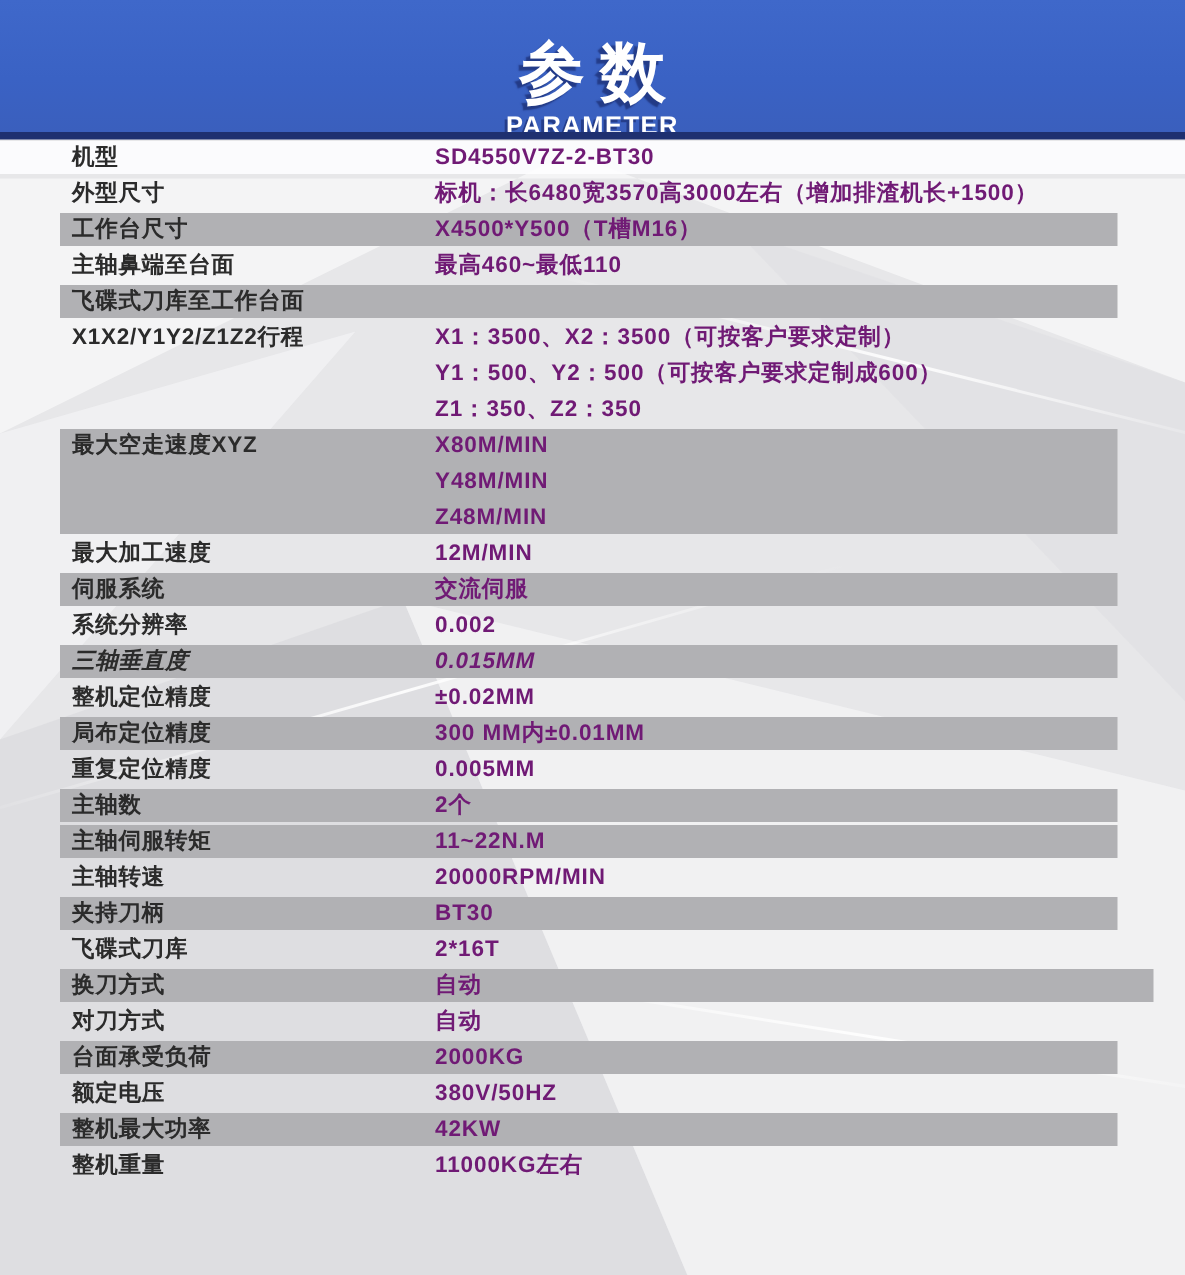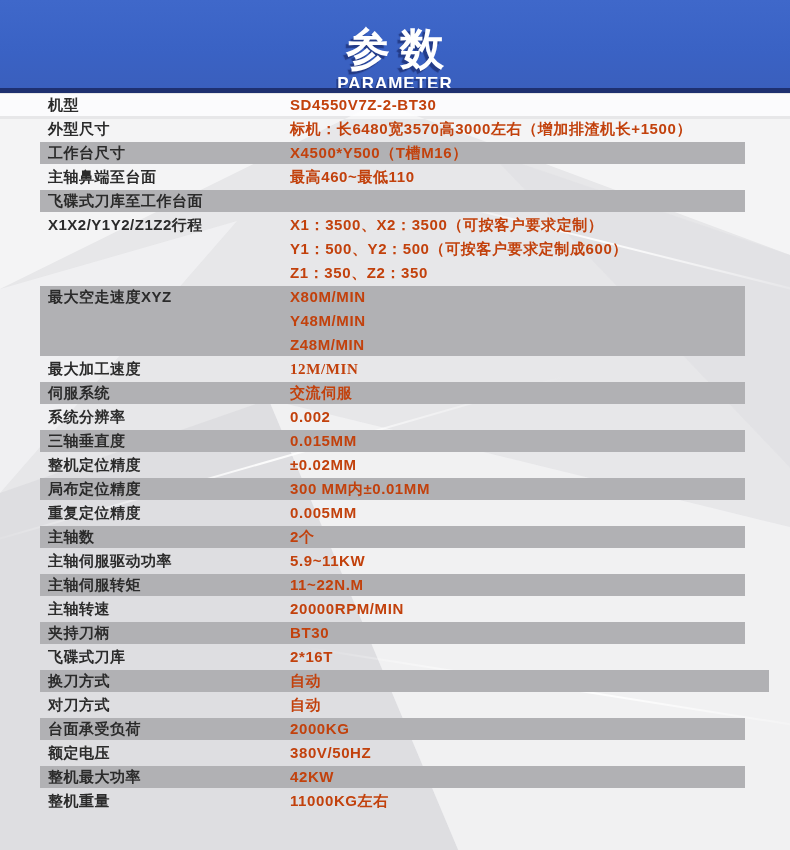--- a/index.html
+++ b/index.html
@@ -59,21 +59,21 @@
   .band{position:absolute;top:1px;bottom:1px;z-index:0;}
   .band-gray{left:40px;right:45px;background:#b1b1b4;}
   .band-white{left:0;right:0;background:rgba(253,253,254,0.92);}
   .label{
     position:absolute;left:48px;top:0;z-index:1;
     font-size:15px;font-weight:bold;color:#2b2b2b;
     line-height:24px;letter-spacing:0.5px;white-space:nowrap;
   }
   .values{position:absolute;left:290px;top:0;right:10px;z-index:1;}
   .vline{
-    font-size:15px;font-weight:bold;color:#c2410c;
+    font-size:15px;font-weight:bold;color:#701a75;
     line-height:24px;letter-spacing:0.6px;white-space:nowrap;
   }
 </style>
 </head>
 <body>
 
 <div id="stage">
 
   <div class="bg-decor">
     <div class="facet f1"></div>
@@ -133,40 +133,40 @@
       </div>
       <div class="row" style="height: 72px;">
         <div class="band band-gray"></div>
         <div class="label">最大空走速度XYZ</div>
         <div class="values">
           <div class="vline">X80M/MIN</div>
           <div class="vline">Y48M/MIN</div>
           <div class="vline">Z48M/MIN</div>
         </div>
       </div>
-      <div class="row" style="height: 24px; font-family: Liberation Serif, serif;">
+      <div class="row" style="height: 24px;">
         <div class="label">最大加工速度</div>
         <div class="values">
           <div class="vline">12M/MIN</div>
         </div>
       </div>
       <div class="row" style="height: 24px;">
         <div class="band band-gray"></div>
         <div class="label">伺服系统</div>
         <div class="values">
           <div class="vline">交流伺服</div>
         </div>
       </div>
       <div class="row" style="height: 24px;">
         <div class="label">系统分辨率</div>
         <div class="values">
           <div class="vline">0.002</div>
         </div>
       </div>
-      <div class="row" style="height: 24px;">
+      <div class="row" style="height: 24px; font-style: italic;">
         <div class="band band-gray"></div>
         <div class="label">三轴垂直度</div>
         <div class="values">
           <div class="vline">0.015MM</div>
         </div>
       </div>
       <div class="row" style="height: 24px; border-radius: 10px;">
         <div class="label">整机定位精度</div>
         <div class="values">
           <div class="vline">±0.02MM</div>
@@ -186,26 +186,20 @@
         </div>
       </div>
       <div class="row" style="height: 24px;">
         <div class="band band-gray"></div>
         <div class="label">主轴数</div>
         <div class="values">
           <div class="vline">2个</div>
         </div>
       </div>
       <div class="row" style="height: 24px;">
-        <div class="label">主轴伺服驱动功率</div>
-        <div class="values">
-          <div class="vline">5.9~11KW</div>
-        </div>
-      </div>
-      <div class="row" style="height: 24px;">
         <div class="band band-gray"></div>
         <div class="label">主轴伺服转矩</div>
         <div class="values">
           <div class="vline">11~22N.M</div>
         </div>
       </div>
       <div class="row" style="height: 24px;">
         <div class="label">主轴转速</div>
         <div class="values">
           <div class="vline">20000RPM/MIN</div>

